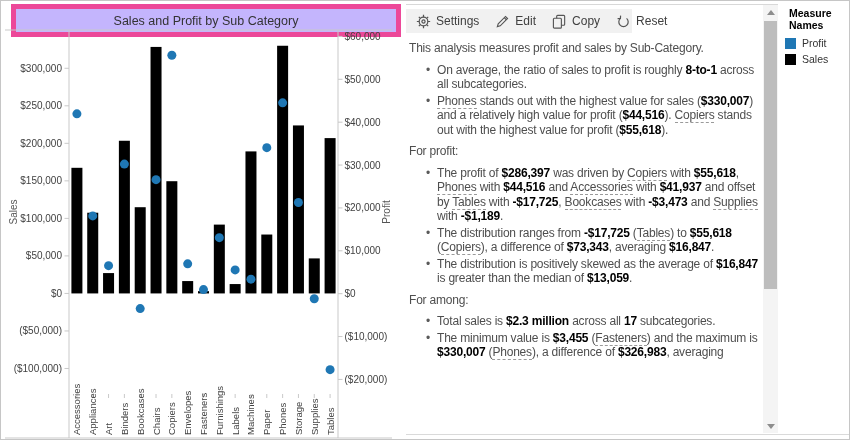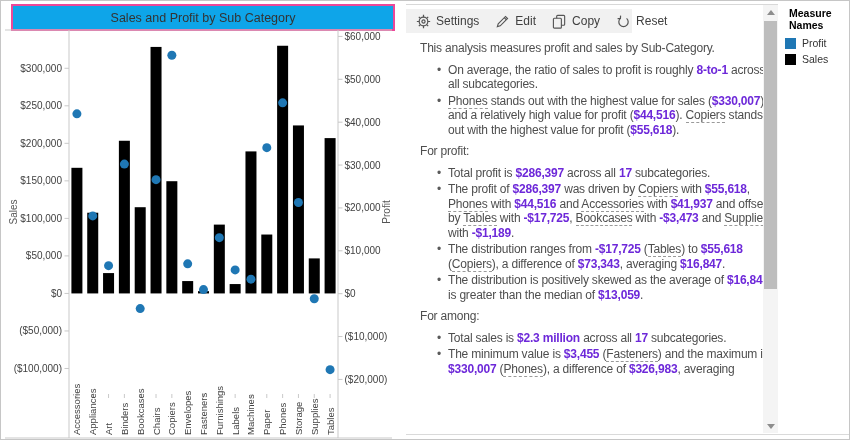--- a/index.html
+++ b/index.html
@@ -1,41 +1,41 @@
 <!DOCTYPE html>
 <html><head>
 <meta charset="utf-8">
 <style>
   html,body{margin:0;padding:0;background:#fff;}
   #app{position:relative;width:848px;height:438px;border:1px solid #c6c6c6;background:#fff;
        font-family:"Liberation Sans",sans-serif;overflow:hidden;}
 
   
   #chart-pane{position:absolute;left:0;top:0;width:403px;height:440px;}
-  #chart-title-bar{position:absolute;left:10px;top:3px;width:380px;height:23px;background:#0ea5e9;
-       border:2px solid #ec4899;display:flex;align-items:center;justify-content:center;}
+  #chart-title-bar{position:absolute;left:10px;top:3px;width:380px;height:23px;background:#c4b5fd;
+       border:5px solid #ec4899;display:flex;align-items:center;justify-content:center;}
   #chart-title-bar span{font-size:12.5px;color:#333;}
   #chart-svg{position:absolute;left:0;top:0;}
   .tick-label{font-family:"Liberation Sans",sans-serif;font-size:10px;fill:#414141;}
   .cat-label{font-family:"Liberation Sans",sans-serif;font-size:9.5px;fill:#414141;}
   .axis-title{font-family:"Liberation Sans",sans-serif;font-size:10px;fill:#555;}
 
   
   #rp-topline{position:absolute;left:405px;top:3px;width:372px;height:1px;background:#d8d8d8;}
   #rp-toolbar{position:absolute;left:405px;top:8px;width:226px;height:24px;background:#f1f1f1;
        display:flex;align-items:center;gap:16px;padding:0 0 0 10px;box-sizing:border-box;}
   .tb-item{display:flex;align-items:center;gap:5px;font-size:12px;color:#404040;cursor:default;}
   .tb-item svg{display:block;}
-  #rp-text{position:absolute;left:419px;top:38px;width:352px;height:395px;overflow:hidden;
+  #rp-text{position:absolute;left:408px;top:38px;width:352px;height:395px;overflow:hidden;
        font-size:12px;line-height:14.5px;color:#4e4e4e;letter-spacing:-0.2px;}
   #rp-text p{margin:2px 0 7px 0;}
   #rp-text ul{list-style:none;margin:0 0 7px 0;padding:0 0 0 17px;}
   #rp-text li{position:relative;padding-left:11px;margin:0 0 2px 0;}
   #rp-text li::before{content:"\2022";position:absolute;left:0;top:0;color:#5a5a5a;}
-  #rp-text b{color:#6d28d9;}
+  #rp-text b{color:#000000;}
   .term{border-bottom:1px dashed #9a9a9a;padding-bottom:0px;}
   #rp-bottomline{position:absolute;left:405px;top:433px;width:443px;height:1px;background:#dadada;}
 
   
   #rp-scrollbar{position:absolute;left:762px;top:4px;width:15px;height:428px;background:#f4f4f4;}
   .sb-btn{position:absolute;left:0;width:15px;height:14px;display:flex;align-items:center;justify-content:center;}
   .arr-up{width:0;height:0;border-left:4px solid transparent;border-right:4px solid transparent;
        border-bottom:5px solid #8d8d8d;}
   .arr-down{width:0;height:0;border-left:4px solid transparent;border-right:4px solid transparent;
        border-top:5px solid #8d8d8d;}
@@ -214,21 +214,20 @@
   </div>
 
   <div id="rp-text">
       <p>This analysis measures profit and sales by Sub-Category.</p>
       <ul>
         <li>On average, the ratio of sales to profit is roughly <b>8-to-1</b> across all subcategories.</li>
         <li><span class="term">Phones</span> stands out with the highest value for sales (<b>$330,007</b>) and a relatively high value for profit (<b>$44,516</b>). <span class="term">Copiers</span> stands out with the highest value for profit (<b>$55,618</b>).</li>
       </ul>
       <p>For profit:</p>
       <ul>
-        <li>Total profit is <b>$286,397</b> across all <b>17</b> subcategories.</li>
         <li>The profit of <b>$286,397</b> was driven by <span class="term">Copiers</span> with <b>$55,618</b>, <span class="term">Phones</span> with <b>$44,516</b> and <span class="term">Accessories</span> with <b>$41,937</b> and offset by <span class="term">Tables</span> with <b>-$17,725</b>, <span class="term">Bookcases</span> with <b>-$3,473</b> and <span class="term">Supplies</span> with <b>-$1,189</b>.</li>
         <li>The distribution ranges from <b>-$17,725</b> (<span class="term">Tables</span>) to <b>$55,618</b> (<span class="term">Copiers</span>), a difference of <b>$73,343</b>, averaging <b>$16,847</b>.</li>
         <li>The distribution is positively skewed as the average of <b>$16,847</b> is greater than the median of <b>$13,059</b>.</li>
       </ul>
       <p>For among:</p>
       <ul>
         <li>Total sales is <b>$2.3 million</b> across all <b>17</b> subcategories.</li>
         <li>The minimum value is <b>$3,455</b> (<span class="term">Fasteners</span>) and the maximum is <b>$330,007</b> (<span class="term">Phones</span>), a difference of <b>$326,983</b>, averaging</li>
       </ul>
     </div>

